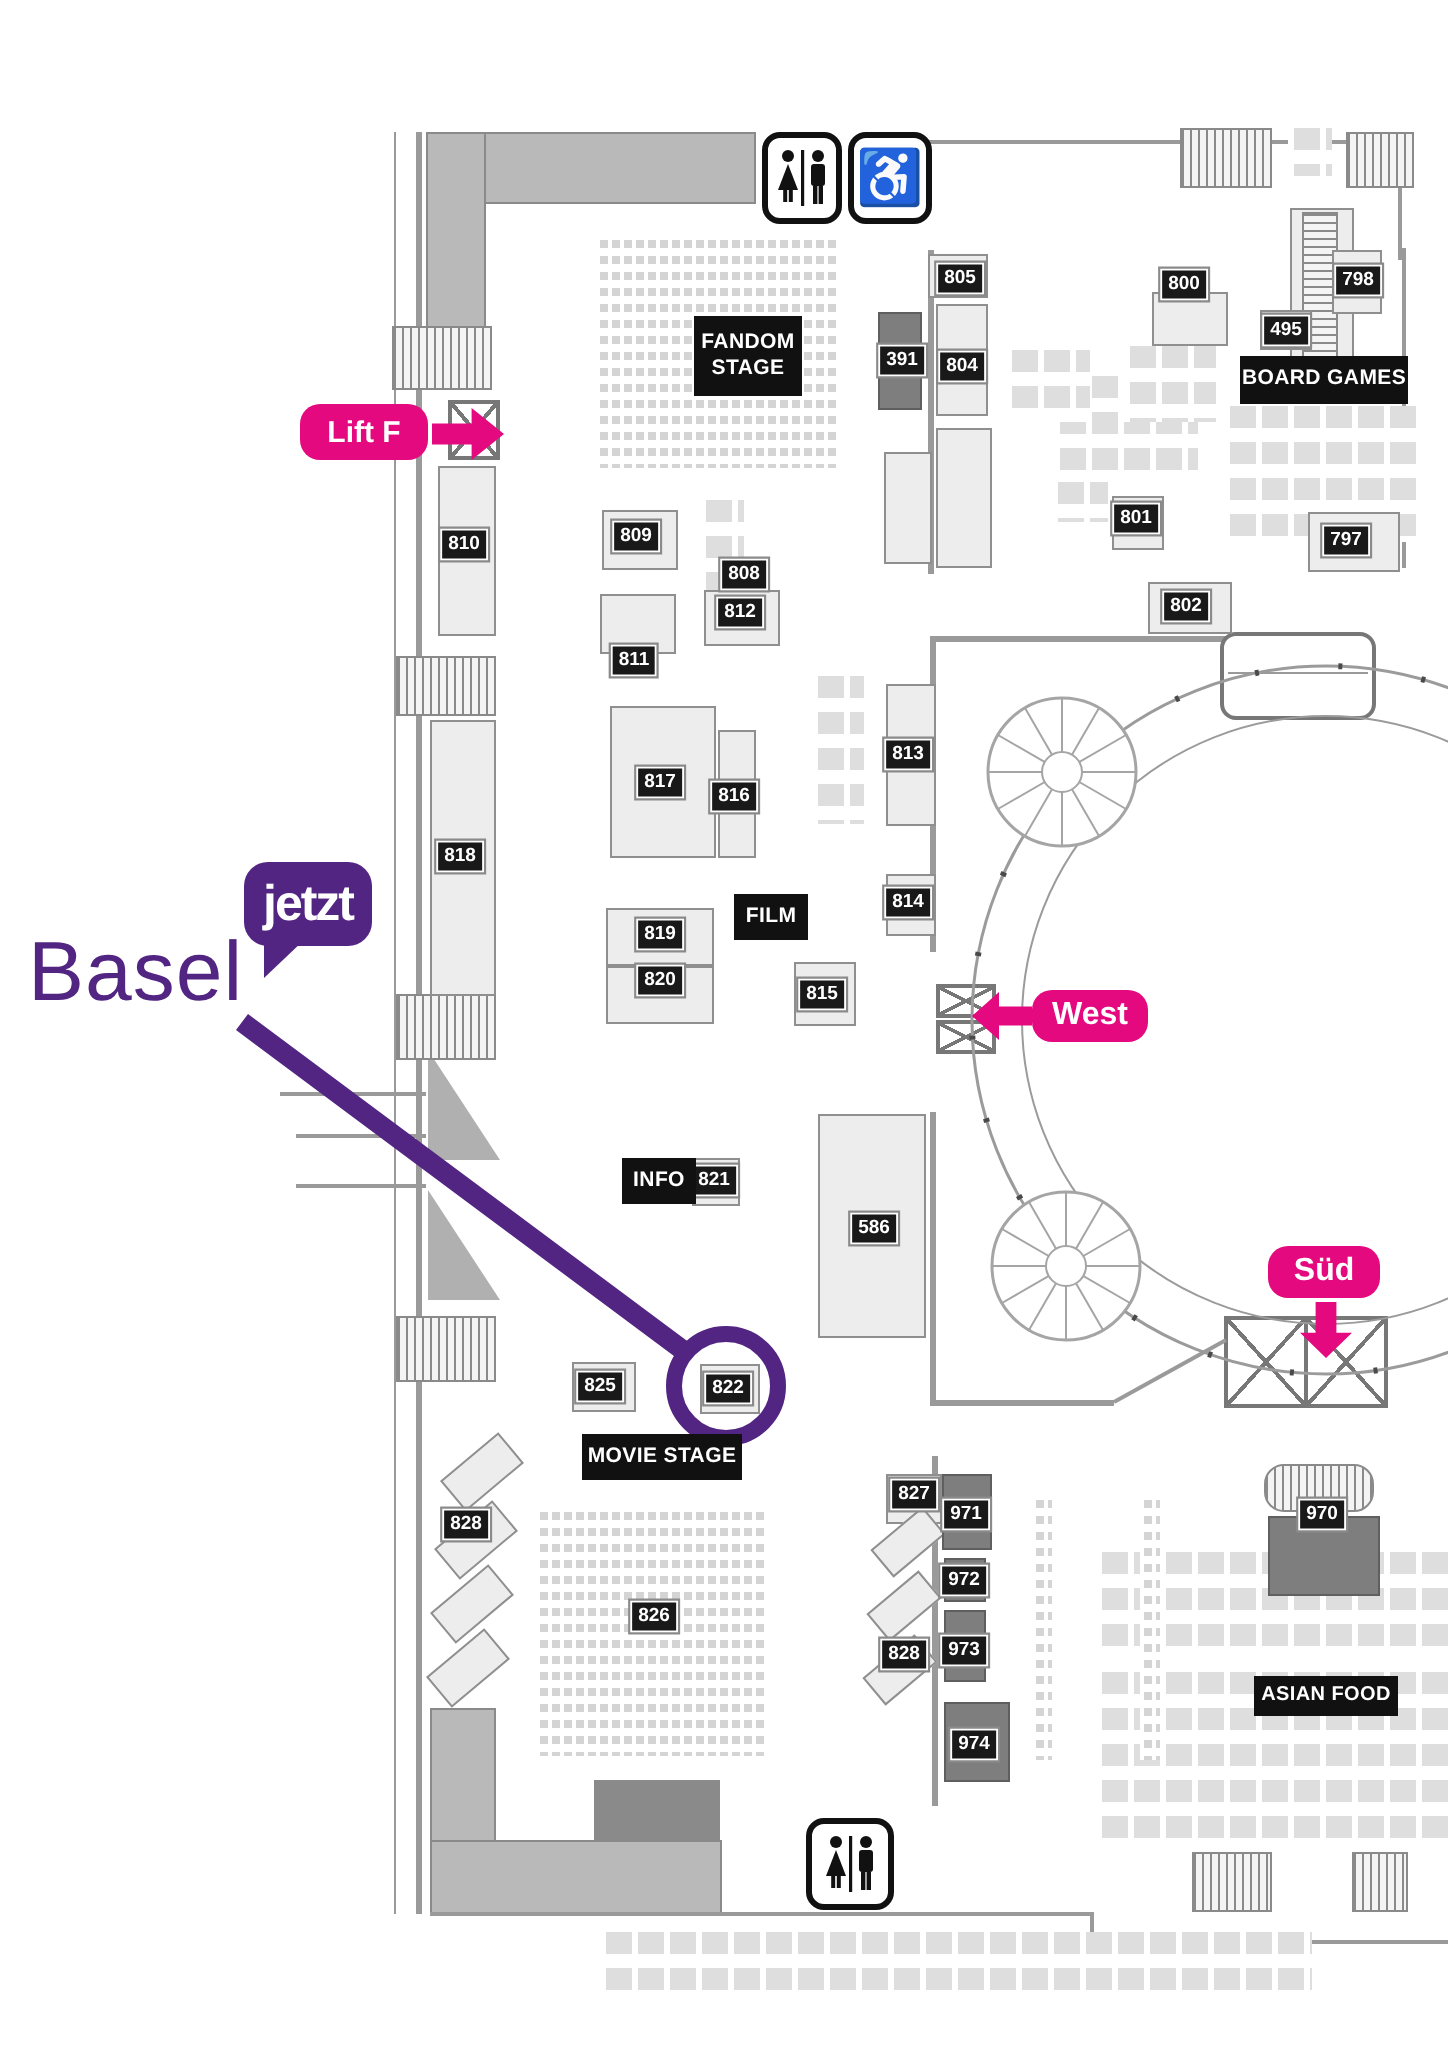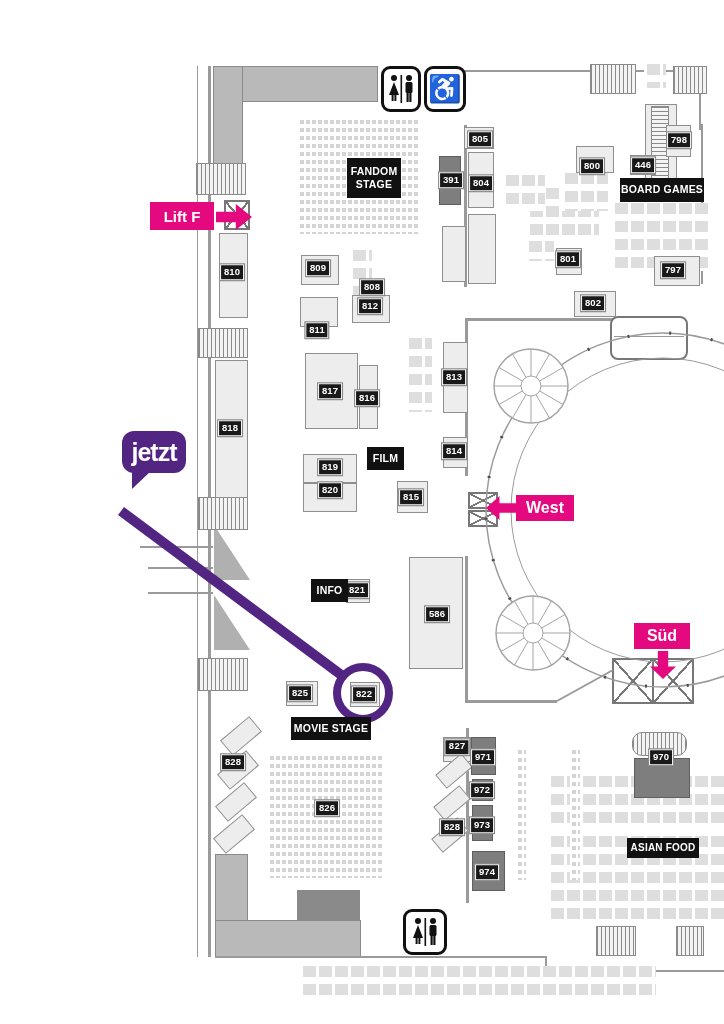--- a/index.html
+++ b/index.html
@@ -24,21 +24,21 @@
       repeating-linear-gradient(to right,#fff 0 3px,rgba(0,0,0,0) 3px 16px),
       repeating-linear-gradient(to bottom,#dedede 0 11px,#fff 11px 18px);}
   .stairsH{background:repeating-linear-gradient(to right,#8a8a8a 0 1px,#f4f4f4 1px 4px);
       border:1px solid #8a8a8a;box-sizing:border-box;}
   .stairsV{background:repeating-linear-gradient(to bottom,#8a8a8a 0 1px,#f4f4f4 1px 4px);
       border:1px solid #8a8a8a;box-sizing:border-box;}
   .xdoor{border:2px solid #777;background-color:#fff;box-sizing:border-box;background-image:
       linear-gradient(to top right,rgba(0,0,0,0) calc(50% - 1px),#777 calc(50% - 1px) calc(50% + 1px),rgba(0,0,0,0) calc(50% + 1px)),
       linear-gradient(to bottom right,rgba(0,0,0,0) calc(50% - 1px),#777 calc(50% - 1px) calc(50% + 1px),rgba(0,0,0,0) calc(50% + 1px));}
   .pinkbox{position:absolute;background:#e5097f;color:#fff;font-weight:bold;display:flex;
-      align-items:center;justify-content:center;}
+      align-items:center;justify-content:center;border-radius:10px;}
   .parrow{position:absolute;background:#e5097f;}
   .wc{position:absolute;background:#fff;border:3px solid #111;border-radius:9px;
       display:flex;align-items:center;justify-content:center;box-sizing:border-box;}
   .title{position:absolute;left:28px;top:8px;font-size:34px;font-weight:bold;color:#111;
       letter-spacing:-.5px;}
   .bubble{position:absolute;background:#522583;color:#fff;border-radius:12px;display:flex;
       align-items:center;justify-content:center;font-weight:bold;}
   .basel{position:absolute;color:#522583;font-size:42px;font-weight:normal;letter-spacing:.5px;}
 </style>
 </head>
@@ -164,23 +164,23 @@
       <path fill="none" stroke="#a5a5a5" stroke-width="1" d="M533 633L570 633M533 633L565 651.5M533 633L551.5 665M533 633L533 670M533 633L514.5 665M533 633L501 651.5M533 633L496 633M533 633L501 614.5M533 633L514.5 601M533 633L533 596M533 633L551.5 601M533 633L565 614.5"></path>
       <circle cx="533" cy="633" r="10" fill="#fff" stroke="#a5a5a5" stroke-width="1"></circle>
     </g>
     <line x1="121" y1="511" x2="344" y2="677" stroke="#522583" stroke-width="10"></line>
     <circle cx="363" cy="693" r="26" fill="none" stroke="#522583" stroke-width="8"></circle>
   </svg>
 
   <div class="bl" style="left:480px;top:139px;">805</div>
   <div class="bl" style="left:451px;top:180px;">391</div>
   <div class="bl" style="left:481px;top:183px;">804</div>
-  <div class="bl" style="left:592px;top:166px;">800</div>
+  <div class="bl" style="left:592px;top:142px;">800</div>
   <div class="bl" style="left:679px;top:140px;">798</div>
-  <div class="bl" style="left:643px;top:165px;">446</div>
+  <div class="bl" style="left:643px;top:165px;">495</div>
   <div class="bl" style="left:568px;top:259px;">801</div>
   <div class="bl" style="left:673px;top:270px;">797</div>
   <div class="bl" style="left:593px;top:303px;">802</div>
   <div class="bl" style="left:232px;top:272px;">810</div>
   <div class="bl" style="left:318px;top:268px;">809</div>
   <div class="bl" style="left:372px;top:287px;">808</div>
   <div class="bl" style="left:317px;top:310px;margin-top:20px;">811</div>
   <div class="bl" style="left:370px;top:306px;">812</div>
   <div class="bl" style="left:330px;top:391px;">817</div>
   <div class="bl" style="left:367px;top:398px;">816</div>
@@ -189,21 +189,21 @@
   <div class="bl" style="left:454px;top:451px;">814</div>
   <div class="bl" style="left:330px;top:467px;">819</div>
   <div class="bl" style="left:330px;top:490px;">820</div>
   <div class="bl" style="left:411px;top:497px;">815</div>
   <div class="bl" style="left:357px;top:590px;">821</div>
   <div class="bl" style="left:437px;top:614px;">586</div>
   <div class="bl" style="left:300px;top:693px;">825</div>
   <div class="bl" style="left:364px;top:694px;">822</div>
   <div class="bl" style="left:327px;top:808px;">826</div>
   <div class="bl" style="left:233px;top:762px;">828</div>
-  <div class="bl" style="left:457px;top:747px;font-family:Liberation Mono, monospace;">827</div>
+  <div class="bl" style="left:457px;top:747px;">827</div>
   <div class="bl" style="left:483px;top:757px;">971</div>
   <div class="bl" style="left:482px;top:790px;">972</div>
   <div class="bl" style="left:482px;top:825px;">973</div>
   <div class="bl" style="left:452px;top:827px;">828</div>
   <div class="bl" style="left:487px;top:872px;">974</div>
   <div class="bl" style="left:661px;top:757px;">970</div>
 
   <div class="banner" style="left:347px;top:158px;width:54px;height:40px;">
     <span>FANDOM</span>
     <span>STAGE</span>
@@ -248,15 +248,16 @@
       <rect x="19.5" y="9" width="7" height="11" rx="1.5" fill="#111"></rect>
       <rect x="20.5" y="20" width="2.2" height="9" fill="#111"></rect>
       <rect x="23.3" y="20" width="2.2" height="9" fill="#111"></rect>
     </svg>
   </div>
 
   <div class="bubble" style="left:122px;top:431px;width:64px;height:42px;font-size:25px;letter-spacing:-1px;">
     <span>jetzt</span>
   </div>
   <div class="abs" style="left:132px;top:470px;width:20px;height:19px;background:#522583;clip-path:polygon(0 100%,0 0,100% 0);"></div>
+  <div class="basel" style="left:14px;top:462px;">Basel</div>
 
 
 </div>
 
 </body></html>

